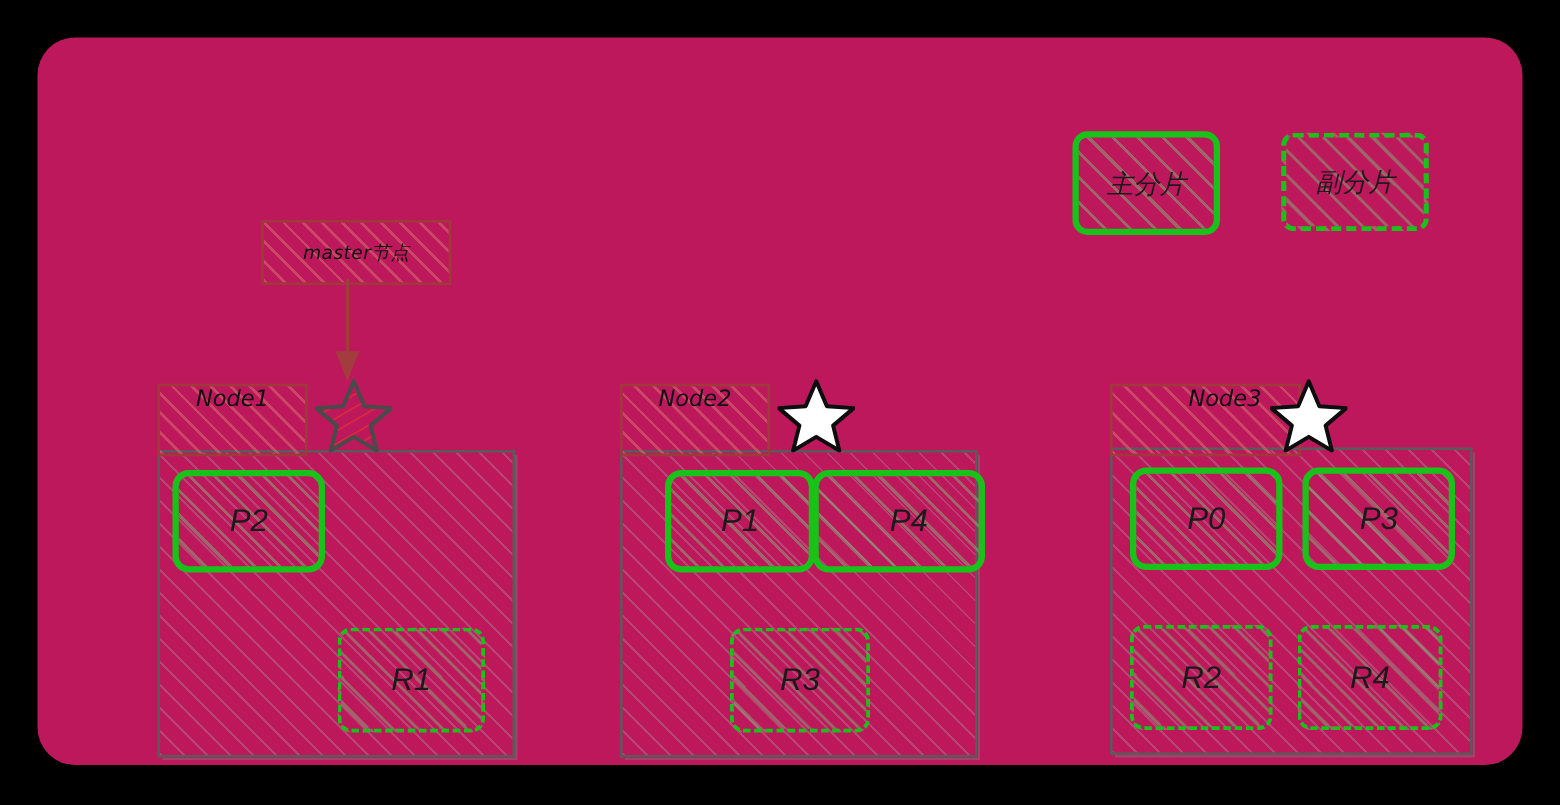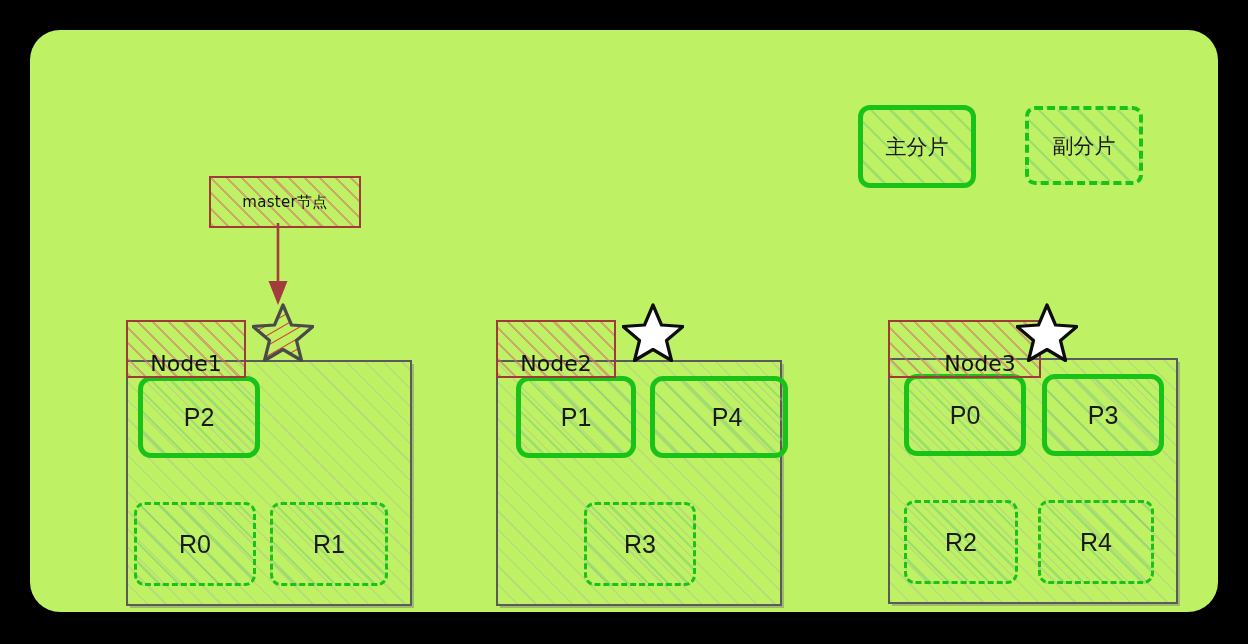--- a/index.html
+++ b/index.html
@@ -11,23 +11,24 @@
   }
   #stage {
     position: relative;
     width: 1248px; height: 644px;
     background: #000000;
   }
   #canvas {
     position: absolute;
     left: 30px; top: 30px;
     width: 1188px; height: 582px;
-    background: #bef264;
+    background: #be185d;
     border-radius: 30px;
     overflow: hidden;
+    font-style: italic;
   }
 
   
   .hatch-gray {
     background-image: repeating-linear-gradient(
       45deg,
       rgba(170,170,170,0.30) 0px,
       rgba(170,170,170,0.30) 1.6px,
       rgba(255,255,255,0) 1.6px,
       rgba(255,255,255,0) 13px);
@@ -80,26 +81,25 @@
     font-size: 15px;
     font-family: "DejaVu Sans", sans-serif;
     letter-spacing: 0.3px;
   }
   .master-arrow { position: absolute; left: 228px; top: 193px; }
 
   
   .node-label {
     position: absolute;
     border: 2.5px solid #9e3a3a;
-    display: flex; align-items: flex-end; justify-content: center;
+    display: flex; align-items: flex-start; justify-content: center;
     color: #111111;
-    font-size: 22px;
+    font-size: 18px;
     font-family: "DejaVu Sans", sans-serif;
     z-index: 4;
-    margin-top: 13px;
   }
   
   .node-body {
     position: absolute;
     border: 2.5px solid #5a5a5a;
     box-shadow: 3px 3px 0 -1px rgba(120,120,120,0.45);
     z-index: 1;
   }
   
   .shard {
@@ -149,36 +149,33 @@
         <pattern id="starRedHatch" width="9" height="9" patternTransform="rotate(60)" patternUnits="userSpaceOnUse">
           <line x1="0" y1="0" x2="0" y2="9" stroke="#e03030" stroke-width="2"></line>
         </pattern>
       </defs>
       <polygon points="31,3 39.5,23 61,24.5 44.5,38.5 49.5,58.5 31,47.5 12.5,58.5 17.5,38.5 1,24.5 22.5,23" fill="url(#starRedHatch)" stroke="#4a4a4a" stroke-width="3.2" stroke-linejoin="round"></polygon>
     </svg>
     <div class="node-body hatch-gray" style="left:96px; top:330px; width:282px; height:242px;">
       <div class="shard primary hatch-green" style="left:10px; top:14px; width:112px; height:72px; position:absolute;">
         <span>P2</span>
       </div>
-      <div class="shard replica hatch-green" style="left:6px; top:140px; width:116px; height:78px; position:absolute;">
-        <span>R0</span>
-      </div>
       <div class="shard replica hatch-green" style="left:142px; top:140px; width:112px; height:78px; position:absolute;">
         <span>R1</span>
       </div>
     </div>
 
     <div class="node-label hatch-red" style="left:466px; top:277px; width:116px; height:54px;">
       <span>Node2</span>
     </div>
     <svg class="star" style="left:592px; top:272px;" width="62" height="60" viewBox="0 0 62 60">
       <polygon points="31,3 39.5,23 61,24.5 44.5,38.5 49.5,58.5 31,47.5 12.5,58.5 17.5,38.5 1,24.5 22.5,23" fill="#ffffff" stroke="#0d0d0d" stroke-width="3.2" stroke-linejoin="round"></polygon>
     </svg>
     <div class="node-body hatch-gray" style="left:466px; top:330px; width:282px; height:242px;">
-      <div class="shard primary hatch-green" style="left:18px; top:14px; width:110px; height:72px; position:absolute;">
+      <div class="shard primary hatch-green" style="left:34px; top:14px; width:110px; height:72px; position:absolute;">
         <span>P1</span>
       </div>
       <div class="shard primary hatch-green" style="left:152px; top:14px; width:112px; height:72px; position:absolute;padding-left:16px;">
         <span>P4</span>
       </div>
       <div class="shard replica hatch-green" style="left:86px; top:140px; width:106px; height:78px; position:absolute;">
         <span>R3</span>
       </div>
     </div>
 

